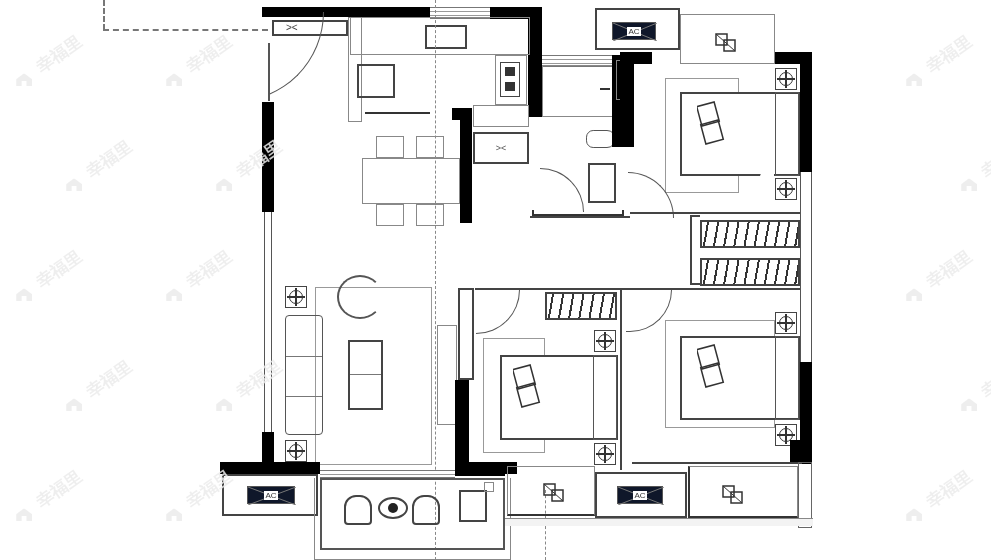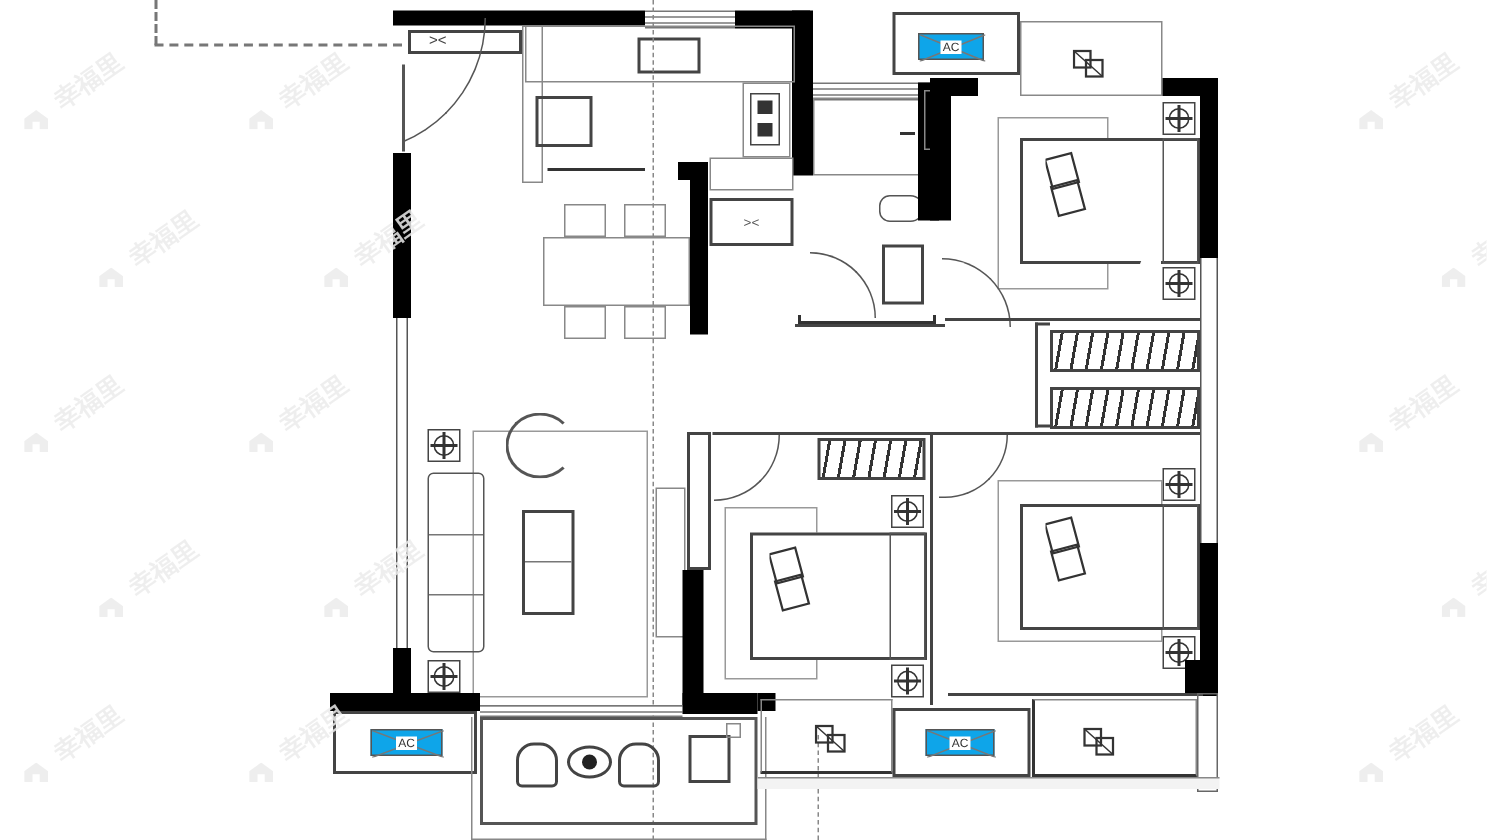--- a/index.html
+++ b/index.html
@@ -5,21 +5,21 @@
   html, body { margin:0; padding:0; }
   body { width:991px; height:560px; background:#ffffff; position:relative; overflow:hidden; font-family:"Liberation Sans", sans-serif; }
   .abs { position:absolute; box-sizing:border-box; }
   .wall { position:absolute; background:#000; }
   .thin { position:absolute; border:2px solid #444; box-sizing:border-box; }
   .grey { position:absolute; border:1.5px solid #888; box-sizing:border-box; }
   .win { position:absolute; box-sizing:border-box; border-top:1.5px solid #777; border-bottom:1.5px solid #777; background:repeating-linear-gradient(to bottom, #fff 0 3px, #999 3px 4px); }
   .dash-v { position:absolute; width:0; border-left:2px dashed #777; }
   .dash-h { position:absolute; height:0; border-top:2px dashed #777; }
   .door-arc { position:absolute; border:1.5px solid #555; box-sizing:border-box; }
-  .ac { position:absolute; border:1.5px solid #555; box-sizing:border-box; background:#0ea5e9; display:flex; align-items:center; justify-content:center; font-size:8px; color:#333; }
+  .ac { position:absolute; border:1.5px solid #555; box-sizing:border-box; background:#0f172a; display:flex; align-items:center; justify-content:center; font-size:8px; color:#333; }
   .ac svg { position:absolute; left:0; top:0; }
   .ac span { position:relative; background:#fff; padding:0 1px; }
   .lamp { position:absolute; width:22px; height:22px; border:1.5px solid #444; box-sizing:border-box; background:#fff; }
   .lamp::before { content:""; position:absolute; left:3px; top:3px; width:12px; height:12px; border:1.5px solid #333; border-radius:50%; }
   .lamp::after { content:""; position:absolute; left:9px; top:1px; width:1.5px; height:18px; background:#333; }
   .lamp i { position:absolute; left:1px; top:9px; width:18px; height:1.5px; background:#333; }
   .plant { position:absolute; width:26px; height:22px; }
   .wm { position:absolute; color:#ececec; font-size:17px; font-weight:bold; transform:rotate(-35deg); white-space:nowrap; pointer-events:none; z-index:50; opacity:0.85; }
   .wm .house { display:inline-block; width:16px; height:13px; background:#ececec; clip-path:polygon(50% 0,100% 45%,100% 100%,65% 100%,65% 60%,35% 60%,35% 100%,0 100%,0 45%); margin-right:10px; vertical-align:middle; transform:rotate(35deg); }
   .closet { position:absolute; border:2px solid #444; box-sizing:border-box; background:repeating-linear-gradient(100deg, #fff 0 5px, #333 5px 7px, #fff 7px 10px); }

